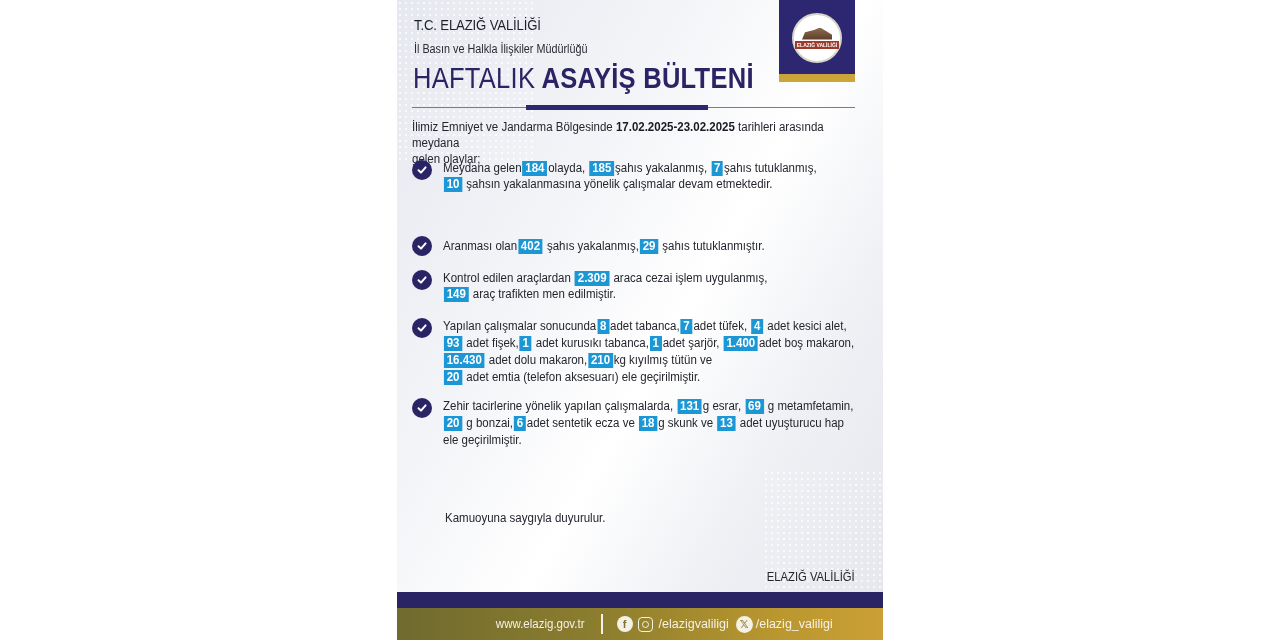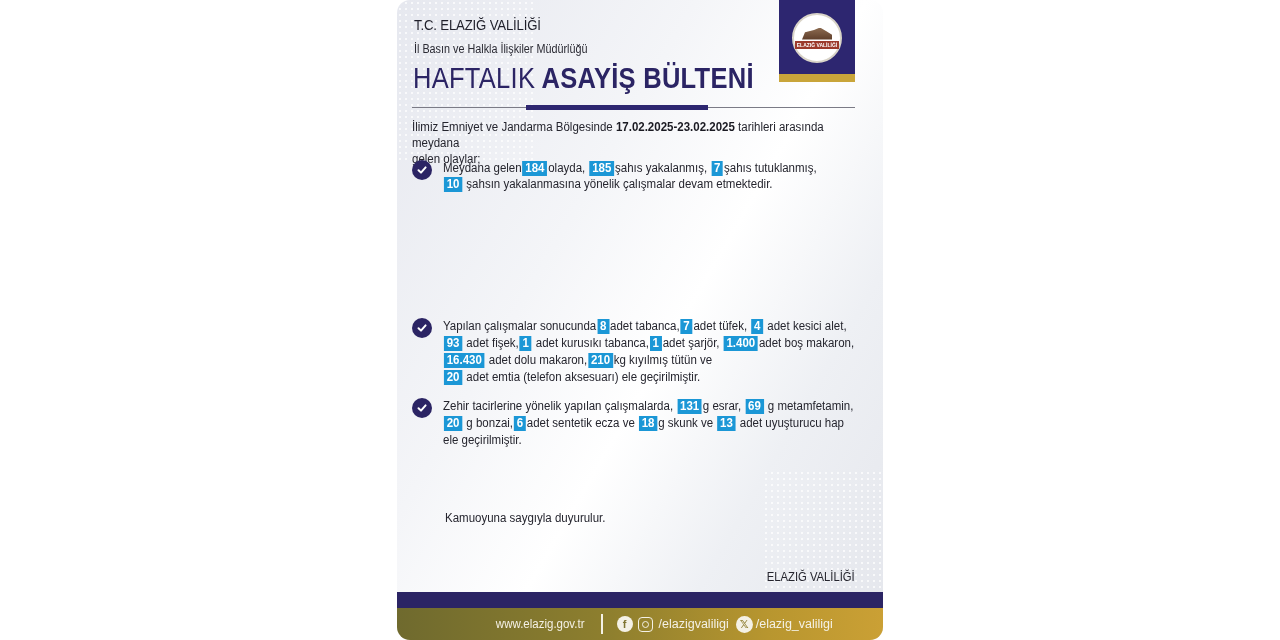--- a/index.html
+++ b/index.html
@@ -3,21 +3,20 @@
   <meta charset="utf-8">
   <style>
     * { box-sizing: border-box; margin: 0; padding: 0; }
     html, body { width: 1280px; height: 640px; background: #ffffff; overflow: hidden; }
     body { position: relative; font-family: "Liberation Sans", "DejaVu Sans", sans-serif; }
 
     .poster {
       position: absolute; left: 397px; top: 0; width: 486px; height: 640px;
       background: linear-gradient(120deg, #e6e8ef 0%, #f4f5f8 35%, #ffffff 55%, #eef0f4 75%, #e4e6ec 100%);
       overflow: hidden;
-      border-radius: 13px;
     }
     .dots-tl {
       position: absolute; left: 0; top: 0; width: 140px; height: 160px;
       background-image: radial-gradient(rgba(255,255,255,0.9) 1px, transparent 1.2px);
       background-size: 6px 6px; opacity: 0.8;
     }
     .dots-br {
       position: absolute; right: 0; top: 470px; width: 120px; height: 120px;
       background-image: radial-gradient(rgba(255,255,255,0.9) 1px, transparent 1.2px);
       background-size: 6px 6px; opacity: 0.8;
@@ -93,21 +92,42 @@
           <path d="M2.5 6.2 L5 8.6 L9.6 3.4" stroke="#fff" stroke-width="2" fill="none" stroke-linecap="round" stroke-linejoin="round"></path>
         </svg>
       </div>
     <div class="item-text">
       <span>Meydana gelen</span><span class="num">184</span><span>olayda,</span> <span class="num">185</span><span>şahıs yakalanmış,</span> <span class="num">7</span><span>şahıs tutuklanmış,</span><br>
       <span class="num">10</span> <span>şahsın yakalanmasına yönelik çalışmalar devam etmektedir.</span>
     </div>
   </div>
 
 
+  <div class="item" style="top:236px">
+    <div class="check">
+        <svg viewBox="0 0 12 12">
+          <path d="M2.5 6.2 L5 8.6 L9.6 3.4" stroke="#fff" stroke-width="2" fill="none" stroke-linecap="round" stroke-linejoin="round"></path>
+        </svg>
+      </div>
+    <div class="item-text" style="margin-top:2px">
+      <span>Aranması olan</span><span class="num">402</span> <span>şahıs yakalanmış,</span><span class="num">29</span> <span>şahıs tutuklanmıştır.</span>
+    </div>
+  </div>
 
+  <div class="item" style="top:270px">
+    <div class="check">
+        <svg viewBox="0 0 12 12">
+          <path d="M2.5 6.2 L5 8.6 L9.6 3.4" stroke="#fff" stroke-width="2" fill="none" stroke-linecap="round" stroke-linejoin="round"></path>
+        </svg>
+      </div>
+    <div class="item-text">
+      <span>Kontrol edilen araçlardan</span> <span class="num">2.309</span> <span>araca cezai işlem uygulanmış,</span><br>
+      <span class="num">149</span> <span>araç trafikten men edilmiştir.</span>
+    </div>
+  </div>
 
   <div class="item" style="top:318px">
     <div class="check">
         <svg viewBox="0 0 12 12">
           <path d="M2.5 6.2 L5 8.6 L9.6 3.4" stroke="#fff" stroke-width="2" fill="none" stroke-linecap="round" stroke-linejoin="round"></path>
         </svg>
       </div>
     <div class="item-text" style="line-height:17px">
       <span>Yapılan çalışmalar sonucunda</span><span class="num">8</span><span>adet tabanca,</span><span class="num">7</span><span>adet tüfek,</span> <span class="num">4</span> <span>adet kesici alet,</span><br>
       <span class="num">93</span> <span>adet fişek,</span><span class="num">1</span> <span>adet kurusıkı tabanca,</span><span class="num">1</span><span>adet şarjör,</span> <span class="num">1.400</span><span>adet boş makaron,</span><br>

